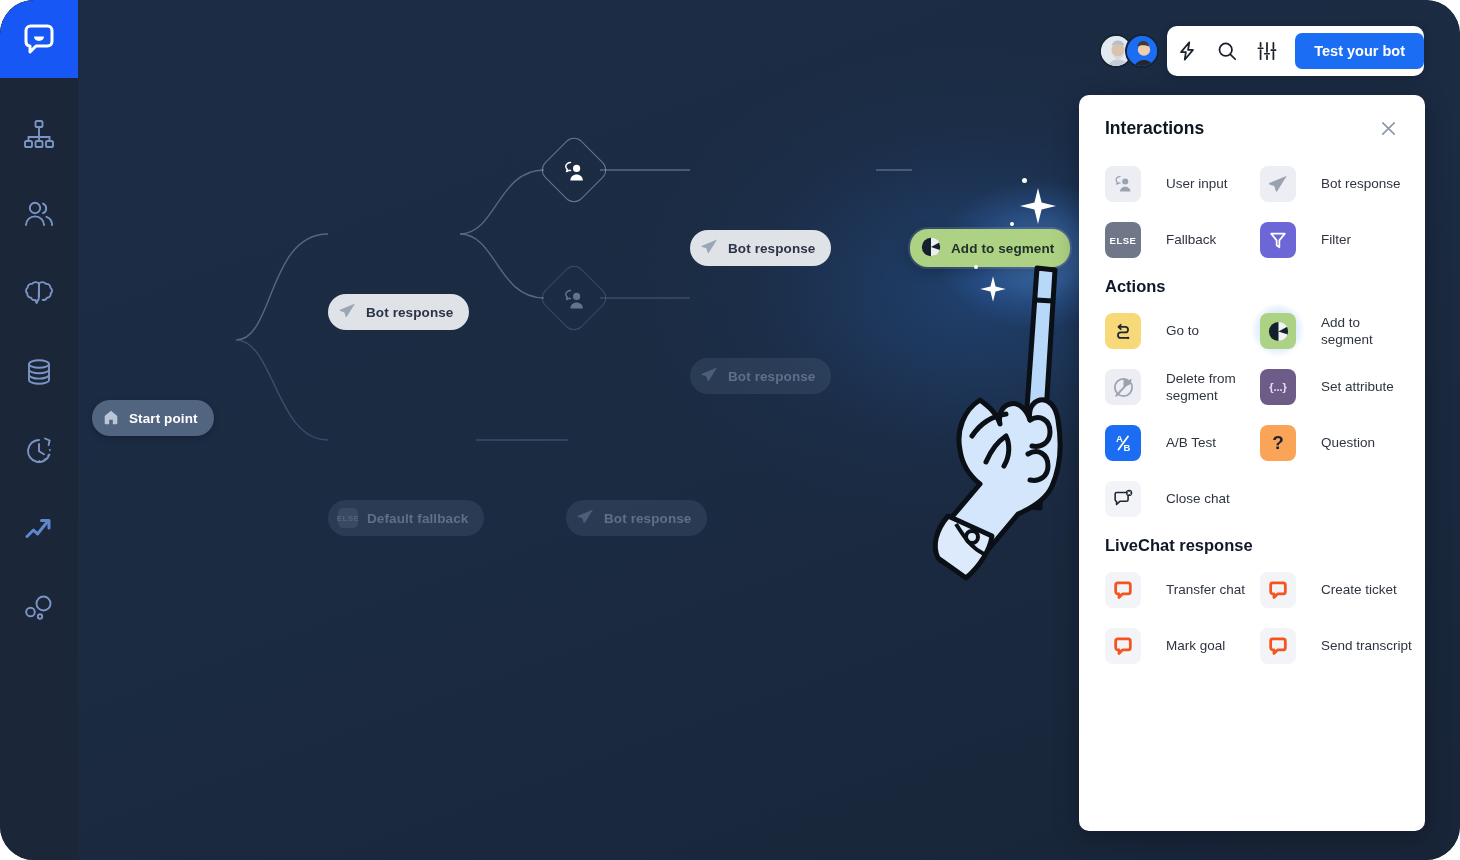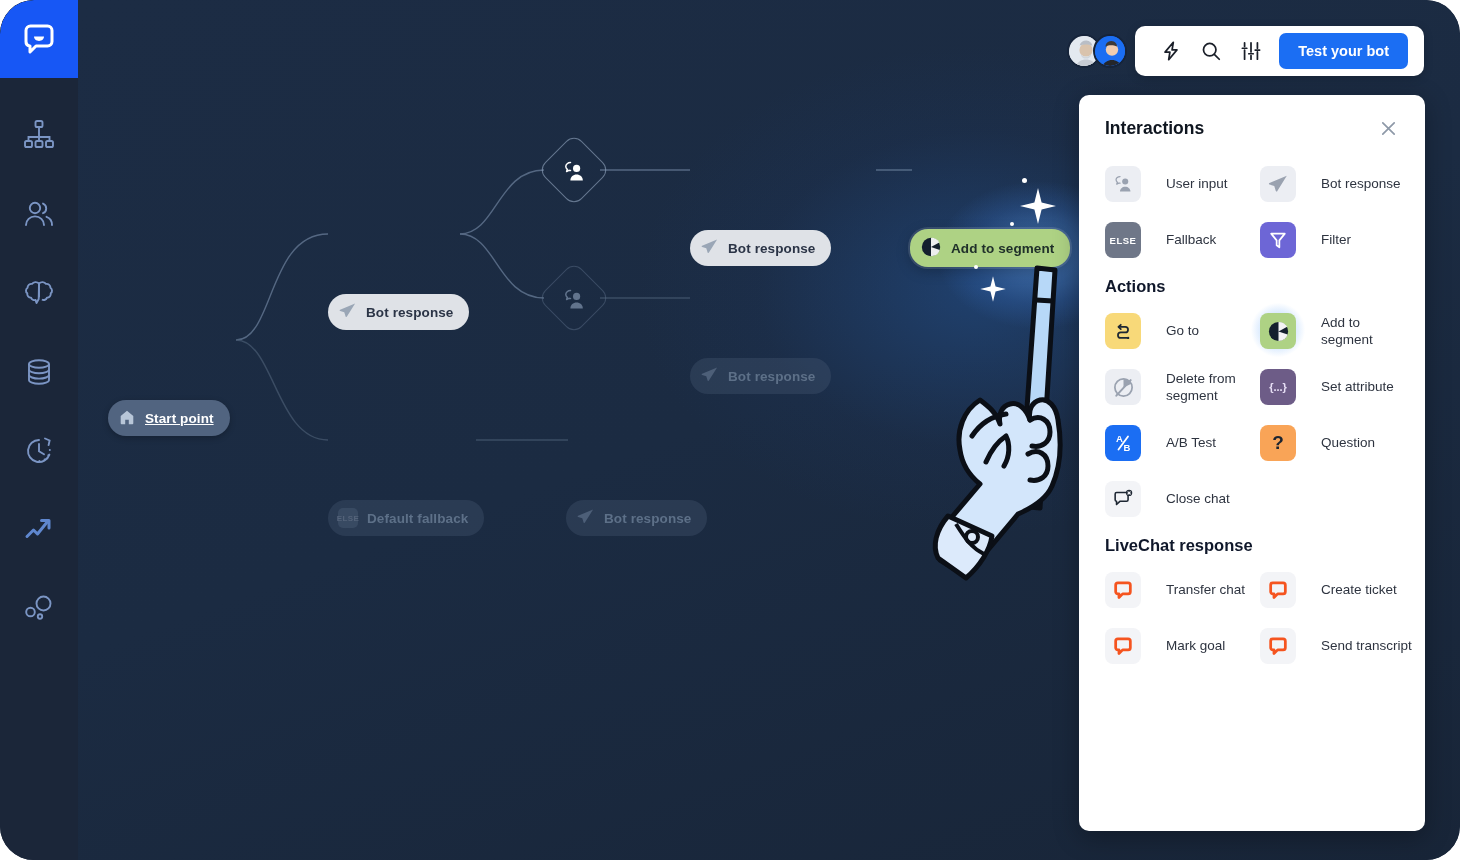--- a/index.html
+++ b/index.html
@@ -119,21 +119,21 @@
   .avatars{ display:flex; align-items:center; margin-right:8px; }
   .avatar{
     width:34px; height:34px; border-radius:50%;
     overflow:hidden; position:relative;
     border:2px solid #16243a;
   }
   .avatar + .avatar{ margin-left:-8px; }
   .toolbar-pill{
     display:flex; align-items:center; gap:0;
     background:#ffffff; border-radius:10px;
-    padding:7px 16px; height:50px;
+    padding:7px 0; height:50px;
     box-shadow:0 2px 10px rgba(0,0,0,.18);
   }
   .tb-icon{
     width:40px; height:36px;
     display:flex; align-items:center; justify-content:center;
     cursor:pointer;
   }
   .test-btn{
     background:#1b6ef3; color:#fff;
     font-size:14.5px; font-weight:700;
@@ -319,21 +319,21 @@
     </svg>
     <svg class="spark" style="left:898px; top:272px" width="34" height="34" viewBox="0 0 48 48">
       <path d="M24 6 L27.6 20.4 L42 24 L27.6 27.6 L24 42 L20.4 27.6 L6 24 L20.4 20.4 Z" fill="#ffffff"></path>
     </svg>
     <div class="dot" style="left:944px; top:178px; width:5px; height:5px;"></div>
     <div class="dot" style="left:1003px; top:206px; width:4px; height:4px;"></div>
     <div class="dot" style="left:896px; top:265px; width:4px; height:4px;"></div>
     <div class="dot" style="left:1026px; top:279px; width:6px; height:6px;"></div>
     <div class="dot" style="left:932px; top:222px; width:4px; height:4px;"></div>
 
-    <div class="node start" style="left:30px; top:400px;text-decoration:underline;">
+    <div class="node start" style="left:14px; top:400px;">
       <span>
         <svg width="18" height="18" viewBox="0 0 20 20">
             <path d="M10 3l7 6v8a1 1 0 0 1-1 1h-4v-5H8v5H4a1 1 0 0 1-1-1V9z" fill="#b8c6d8"></path>
           </svg>
       </span>
       <span class="nlabel">Start point</span>
     </div>
 
     <div class="node bot" style="left:250px; top:294px;">
       <span>

